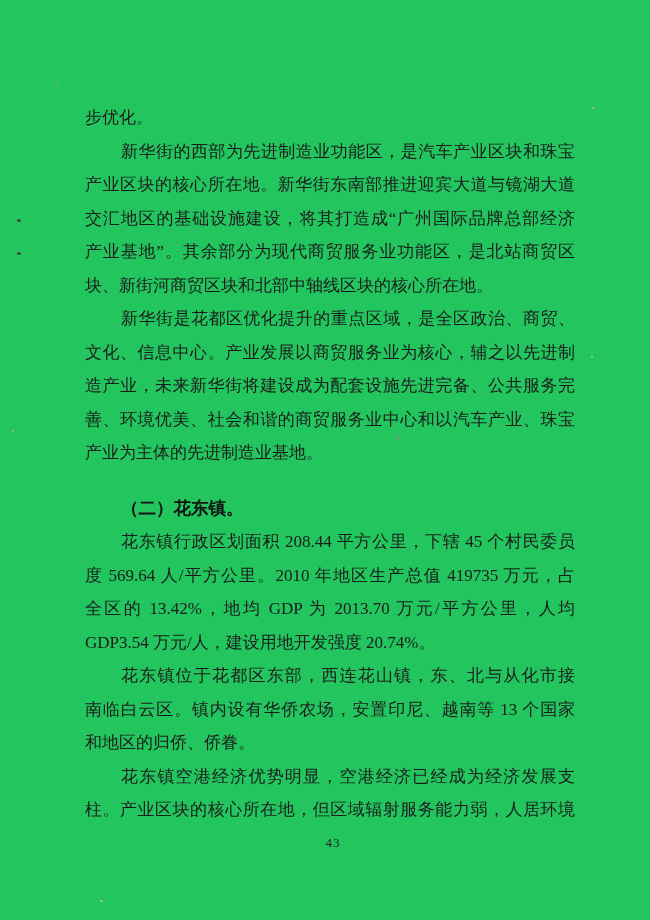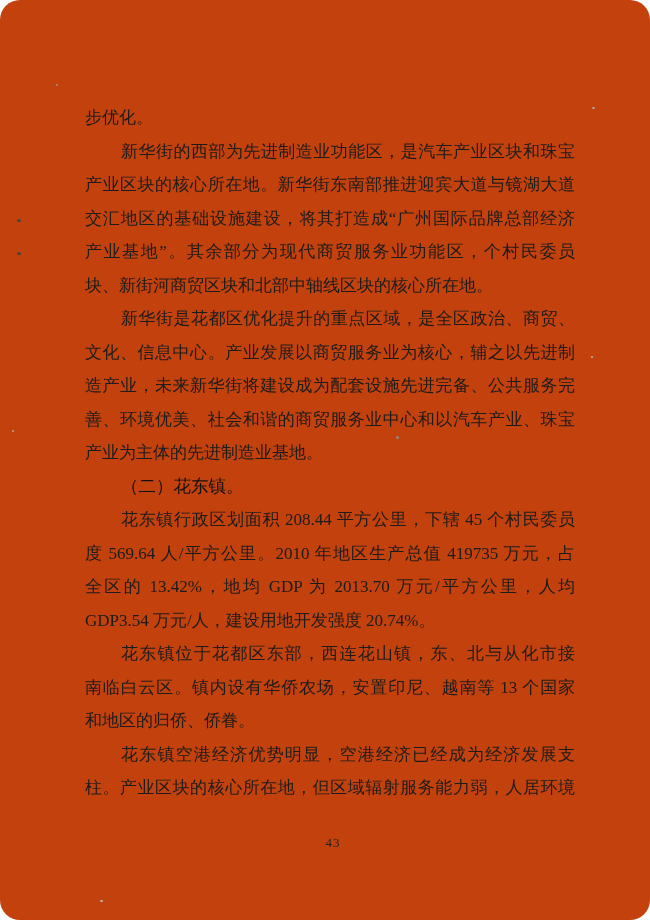--- a/index.html
+++ b/index.html
@@ -5,22 +5,21 @@
   html,body{margin:0;padding:0;}
   body{
     width:650px;height:920px;
     background:#ffffff;
     position:relative;
     overflow:hidden;
     font-family:"Liberation Serif","DejaVu Serif",serif;
   }
   .page{
     position:absolute;inset:0;
-    background:#c2410c;
-    border-radius:20px;
+    background:#22c55e;
   }
   .text-block{
     position:absolute;
     left:85px;top:101px;width:490px;
     font-size:17px;
     color:#1c1c1c;
   }
   .line{
     height:33.5px;
     line-height:33.5px;
@@ -29,23 +28,24 @@
   }
   .line.fill{
     text-align:justify;
     text-align-last:justify;
     text-justify:inter-character;
   }
   .line.indent{
     padding-left:36px;
   }
   .line.bold{
-    font-weight:normal;
+    font-weight:bold;
     font-size:17.5px;
     color:#111111;
+    margin-top:22px;
   }
   .footer{
     position:absolute;
     top:835px;left:8px;width:100%;
     text-align:center;
     font-size:13px;
     color:#222222;
     letter-spacing:1px;
   }
   .speckle{
@@ -55,21 +55,21 @@
 </style>
 </head>
 <body>
 
 <div class="page">
   <div class="text-block">
       <div class="line">步优化。</div>
       <div class="line fill indent">新华街的西部为先进制造业功能区，是汽车产业区块和珠宝</div>
       <div class="line fill">产业区块的核心所在地。新华街东南部推进迎宾大道与镜湖大道</div>
       <div class="line fill">交汇地区的基础设施建设，将其打造成“广州国际品牌总部经济</div>
-      <div class="line fill">产业基地”。其余部分为现代商贸服务业功能区，个村民委员</div>
+      <div class="line fill">产业基地”。其余部分为现代商贸服务业功能区，是北站商贸区</div>
       <div class="line">块、新街河商贸区块和北部中轴线区块的核心所在地。</div>
       <div class="line fill indent">新华街是花都区优化提升的重点区域，是全区政治、商贸、</div>
       <div class="line fill">文化、信息中心。产业发展以商贸服务业为核心，辅之以先进制</div>
       <div class="line fill">造产业，未来新华街将建设成为配套设施先进完备、公共服务完</div>
       <div class="line fill">善、环境优美、社会和谐的商贸服务业中心和以汽车产业、珠宝</div>
       <div class="line">产业为主体的先进制造业基地。</div>
       <div class="line bold indent">（二）花东镇。</div>
       <div class="line fill indent">花东镇行政区划面积 208.44 平方公里，下辖 45 个村民委员</div>
       <div class="line fill">度 569.64 人/平方公里。2010 年地区生产总值 419735 万元，占</div>
       <div class="line fill">全区的 13.42%，地均 GDP 为 2013.70 万元/平方公里，人均</div>

